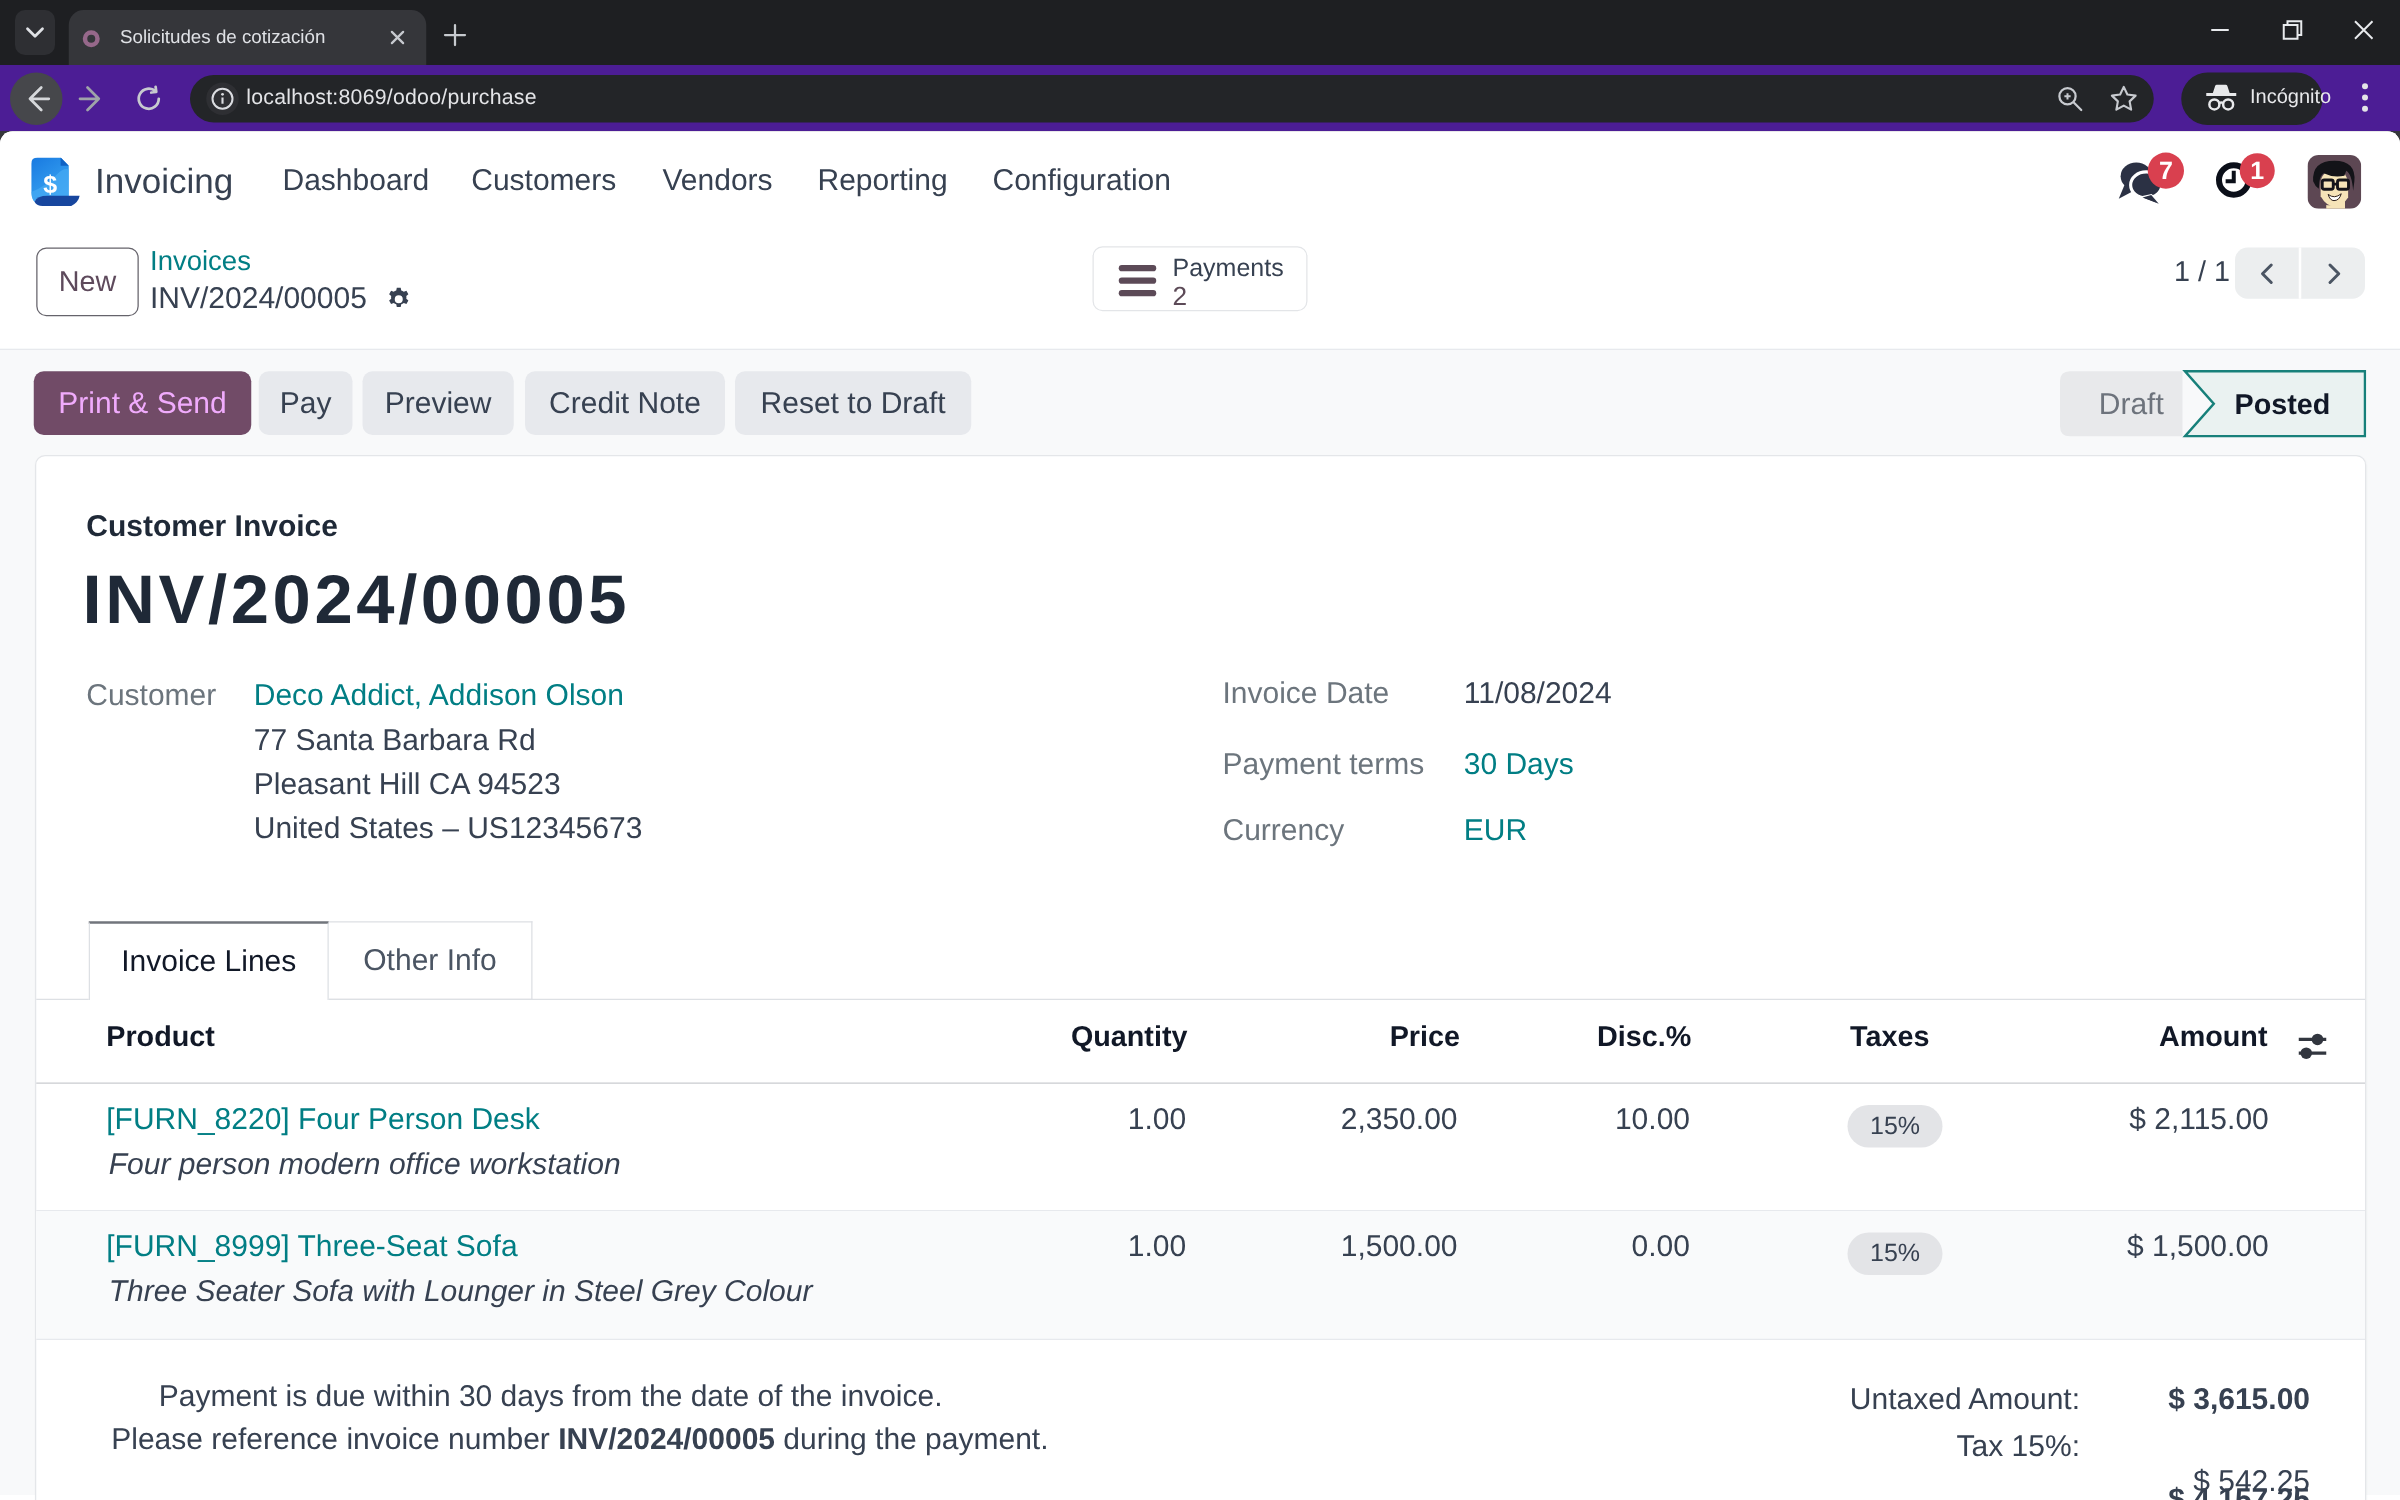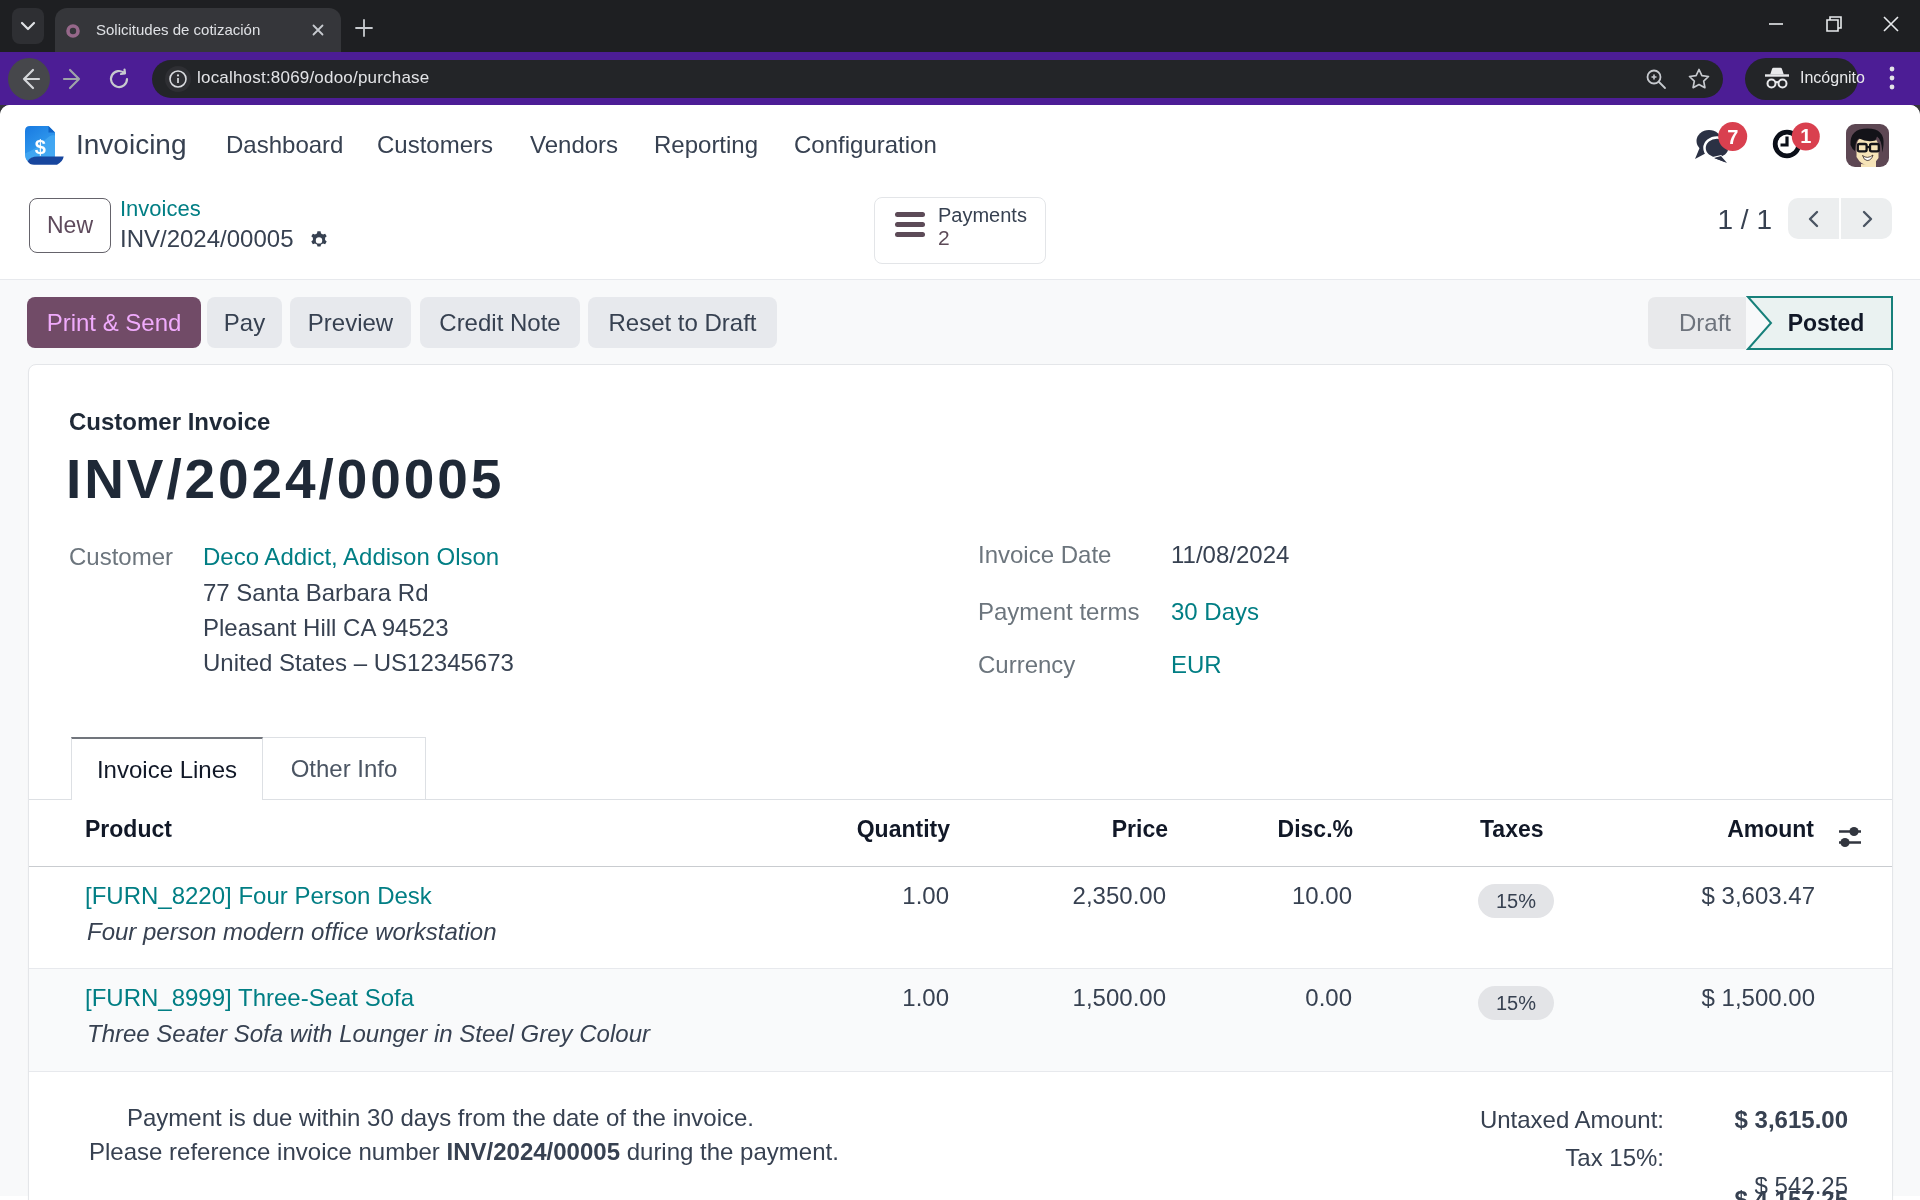--- a/index.html
+++ b/index.html
@@ -29,27 +29,27 @@
 
   .o-header { position:absolute; top:0; left:0; width:100%; height:178px; background:#fff; }
   .brand { position:absolute; left:76px; top:24px; font-size:28px; font-weight:500; color:#374151; }
   .menu { position:absolute; top:26px; font-size:24px; color:#374151; }
 
   .newbtn { position:absolute; left:29px; top:93px; width:82px; height:55px; border:1px solid #65636b; border-radius:8px; background:#fff;
             color:#5e4a5c; font-size:23px; display:flex; align-items:center; justify-content:center; }
   .bc1 { position:absolute; left:120px; top:91px; font-size:22px; color:#017e84; }
   .bc2 { position:absolute; left:120px; top:120px; font-size:24px; color:#374151; }
 
-  .paybtn { position:absolute; left:874px; top:92px; width:172px; height:67px; background:#fff; border:1px solid #e3e5e8; border-radius:8px; }
+  .paybtn { position:absolute; left:874px; top:92px; width:172px; height:52px; background:#fff; border:1px solid #e3e5e8; border-radius:8px; }
   .paybtn .bars { position:absolute; left:20px; top:14px; }
   .paybtn .bars div { width:30px; height:5px; border-radius:2.5px; background:#5c4a57; margin-bottom:5px; }
   .paybtn .t1 { position:absolute; left:63px; top:6px; font-size:20px; color:#374151; }
   .paybtn .t2 { position:absolute; left:63px; top:28px; font-size:21px; color:#5c4a57; }
 
-  .pager { position:absolute; right:148px; top:99px; font-size:28px; color:#374151; }
+  .pager { position:absolute; right:136px; top:99px; font-size:23px; color:#374151; }
   .pgbtns { position:absolute; left:1788px; top:93px; width:104px; height:41px; background:#eceeef; border-radius:10px; display:flex; }
   .pgbtns .half { flex:1; display:flex; align-items:center; justify-content:center; }
   .pgbtns .sep { width:2px; background:#fff; margin:0; }
 
   .ctrlarea { position:absolute; top:174px; left:0; width:100%; height:917px; background:#f8f9fa; border-top:1px solid #e7e9ed; }
 
   .btnrow { position:absolute; top:16px; left:0; width:100%; height:51px; }
   .abtn { position:absolute; top:1px; height:51px; border-radius:8px; font-size:24px; display:flex; align-items:center; justify-content:center; }
   .abtn.primary { background:#714b67; color:#f0abfc; }
   .abtn.sec { background:#e7e9ed; color:#374151; }
@@ -325,21 +325,21 @@
         <circle cx="8" cy="17.5" r="4.6" fill="#32363f"></circle>
       </svg>
       <div class="thline"></div>
 
       <div class="pname" style="left:56px; top:517px;">[FURN_8220] Four Person Desk</div>
       <div class="pdesc" style="left:58px; top:553px;">Four person modern office workstation</div>
       <div class="cell" style="right:943px; top:517px;">1.00</div>
       <div class="cell" style="right:726px; top:517px;">2,350.00</div>
       <div class="cell" style="right:540px; top:517px;">10.00</div>
       <div class="pill" style="left:1449px; top:519px;">15%</div>
-      <div class="cell" style="right:77px; top:517px;">$ 3,603.47</div>
+      <div class="cell" style="right:77px; top:517px;">$ 2,115.00</div>
 
       <div class="rowline1"></div>
       <div class="row2bg"></div>
 
       <div class="pname" style="left:56px; top:619px;">[FURN_8999] Three-Seat Sofa</div>
       <div class="pdesc" style="left:58px; top:655px;">Three Seater Sofa with Lounger in Steel Grey Colour</div>
       <div class="cell" style="right:943px; top:619px;">1.00</div>
       <div class="cell" style="right:726px; top:619px;">1,500.00</div>
       <div class="cell" style="right:540px; top:619px;">0.00</div>
       <div class="pill" style="left:1449px; top:621px;">15%</div>

